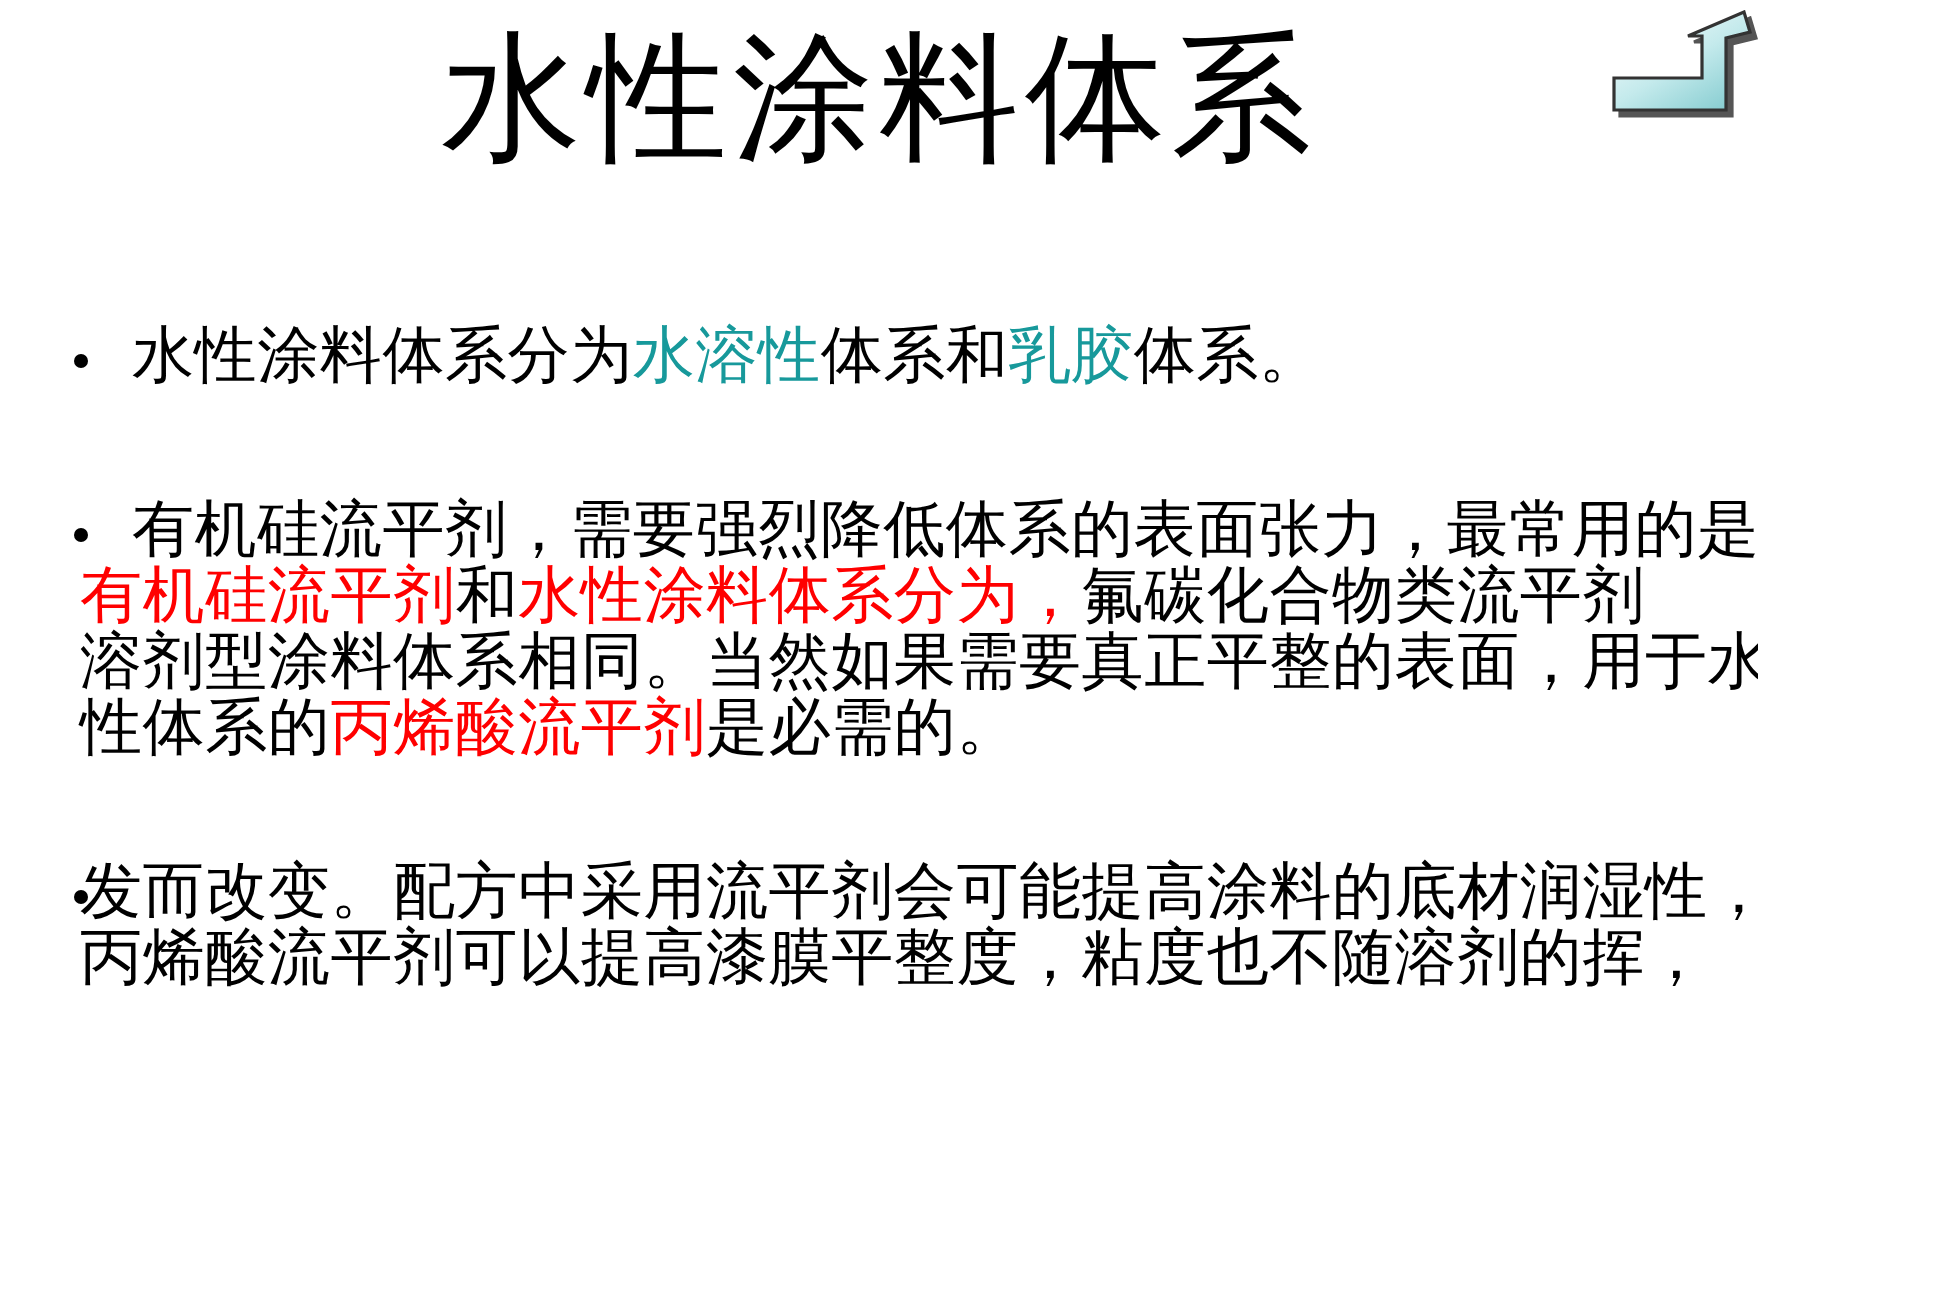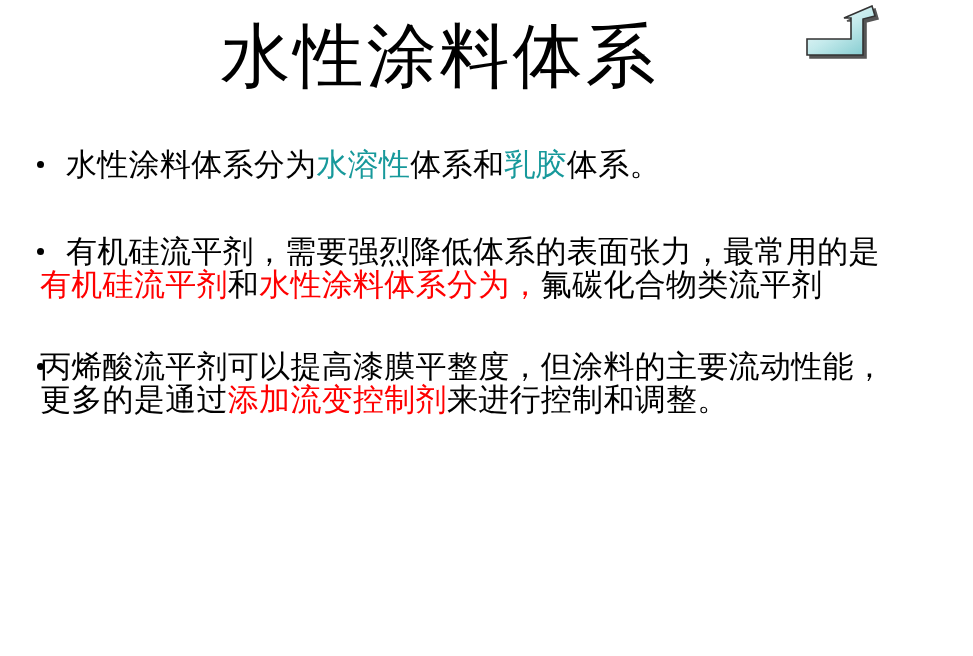--- a/index.html
+++ b/index.html
@@ -2,21 +2,21 @@
 <html style="--teal: #17999b; --red: #ff0000;"><head>
 <meta charset="utf-8">
 <style>
   html, body { margin: 0; padding: 0; background: #ffffff; }
   .slide {
     position: relative;
     width: 879px;
     height: 656px;
     background: #ffffff;
     overflow: hidden;
-    font-family: Liberation Sans, sans-serif;
+    font-family: Liberation Mono, monospace;
     color: #000000;
   }
   .title {
     position: absolute;
     top: 14px;
     left: 0;
     width: 100%;
     text-align: center;
     font-size: 70px;
     line-height: 1.2;
@@ -28,21 +28,21 @@
     position: absolute;
     top: 5px;
     right: 1px;
     width: 74px;
     height: 56px;
     cursor: pointer;
   }
   .nav-icon svg { filter: drop-shadow(3px 3px 0px rgba(55,55,55,0.85)); }
   .content {
     position: absolute;
-    top: 148px;
+    top: 164px;
     left: 40px;
     width: 890px;
   }
   .para {
     position: relative;
     font-size: 31px;
     line-height: 33px;
     letter-spacing: 0.3px;
   }
   .para + .para { margin-top: 54px; }
@@ -83,21 +83,23 @@
 
   <div class="content">
       <div class="para">
         <span class="dot"></span>
         <div class="line first"><span>水性涂料体系分为</span><span class="c-teal">水溶性</span><span>体系和</span><span class="c-teal">乳胶</span><span>体系。</span></div>
       </div>
       <div class="para">
         <span class="dot"></span>
         <div class="line first"><span>有机硅流平剂，需要强烈降低体系的表面张力，最常用的是</span></div>
         <div class="line"><span class="c-red">有机硅流平剂</span><span>和</span><span class="c-red">水性涂料体系分为，</span><span>氟碳化合物类流平剂</span></div>
+        <div class="line"><span>溶剂型涂料体系相同。当然如果需要真正平整的表面，用于水</span></div>
+        <div class="line"><span>性体系的</span><span class="c-red">丙烯酸流平剂</span><span>是必需的。</span></div>
       </div>
       <div class="para p3">
         <span class="dot"></span>
-        <div class="line"><span>丙烯酸流平剂可以提高漆膜平整度，但涂料的主要流动性能，</span></div>
-        <div class="line"><span>更多的是通过</span><span class="c-red">添加流变控制剂</span><span>来进行控制和调整。</span></div>
+        <div class="line"><span>发而改变。配方中采用流平剂会可能提高涂料的底材润湿性，</span></div>
+        <div class="line"><span>丙烯酸流平剂可以提高漆膜平整度，粘度也不随溶剂的挥，</span></div>
       </div>
     </div>
 
 </div>
 
 </body></html>

